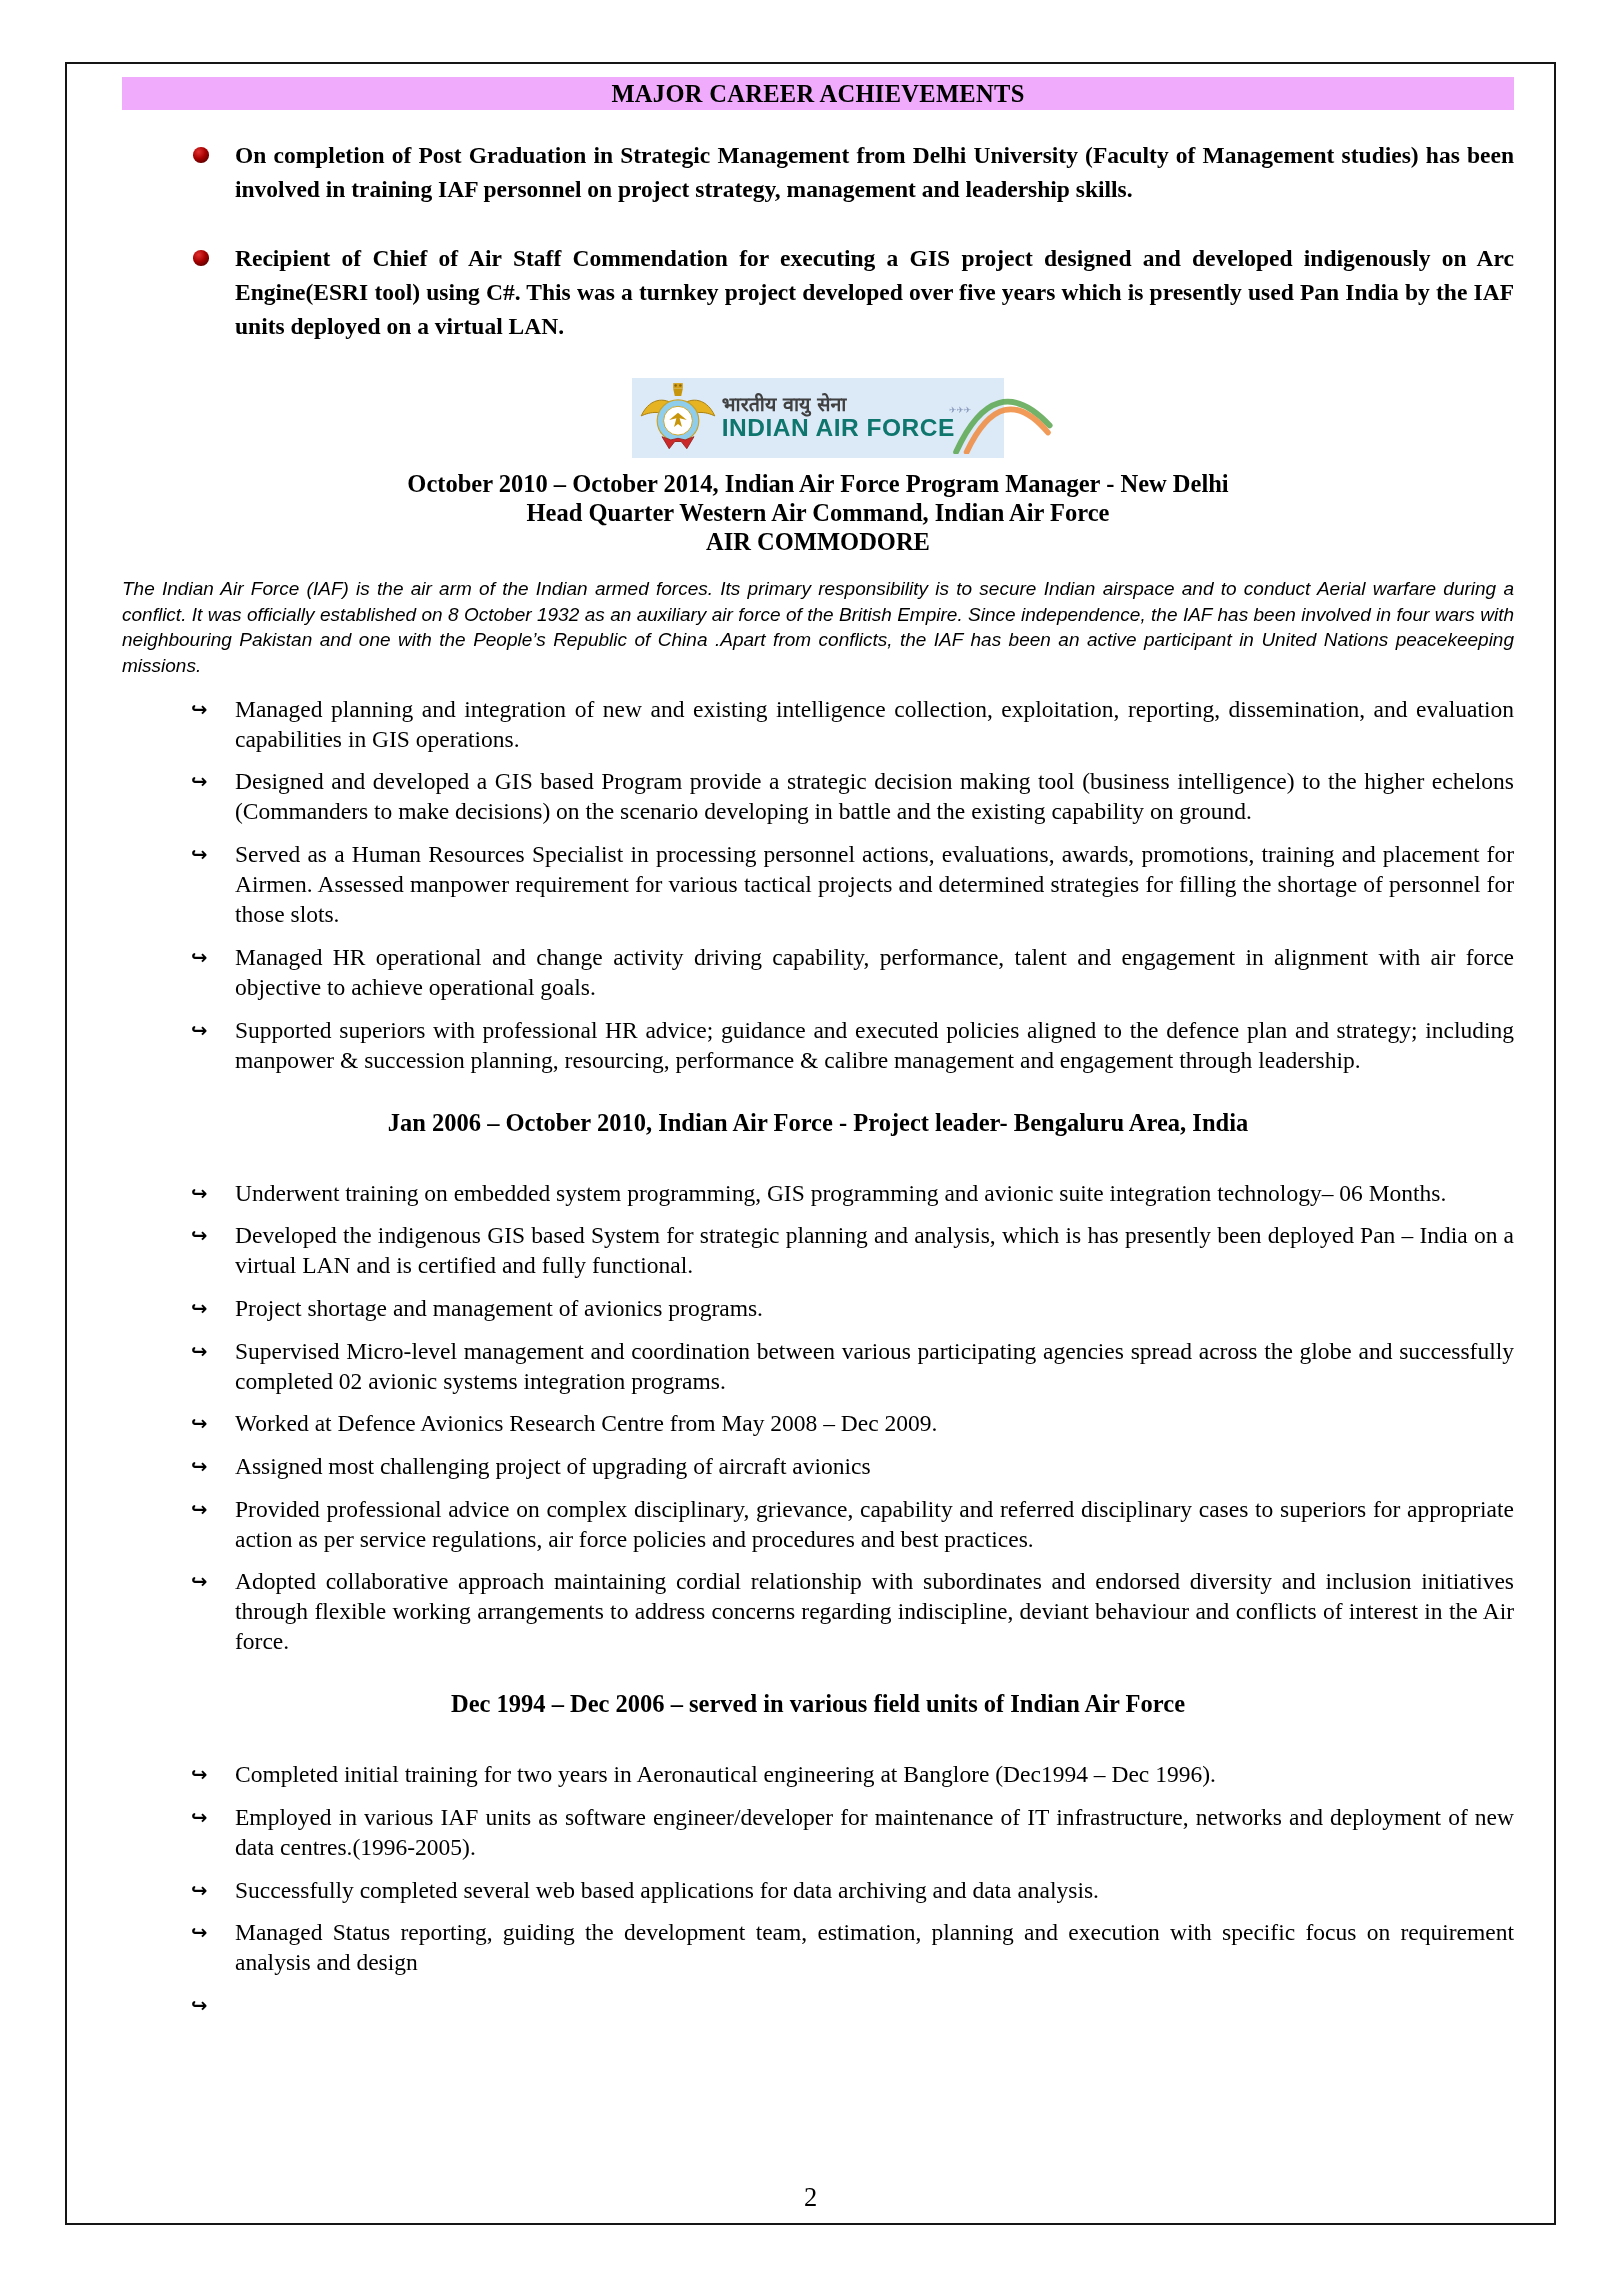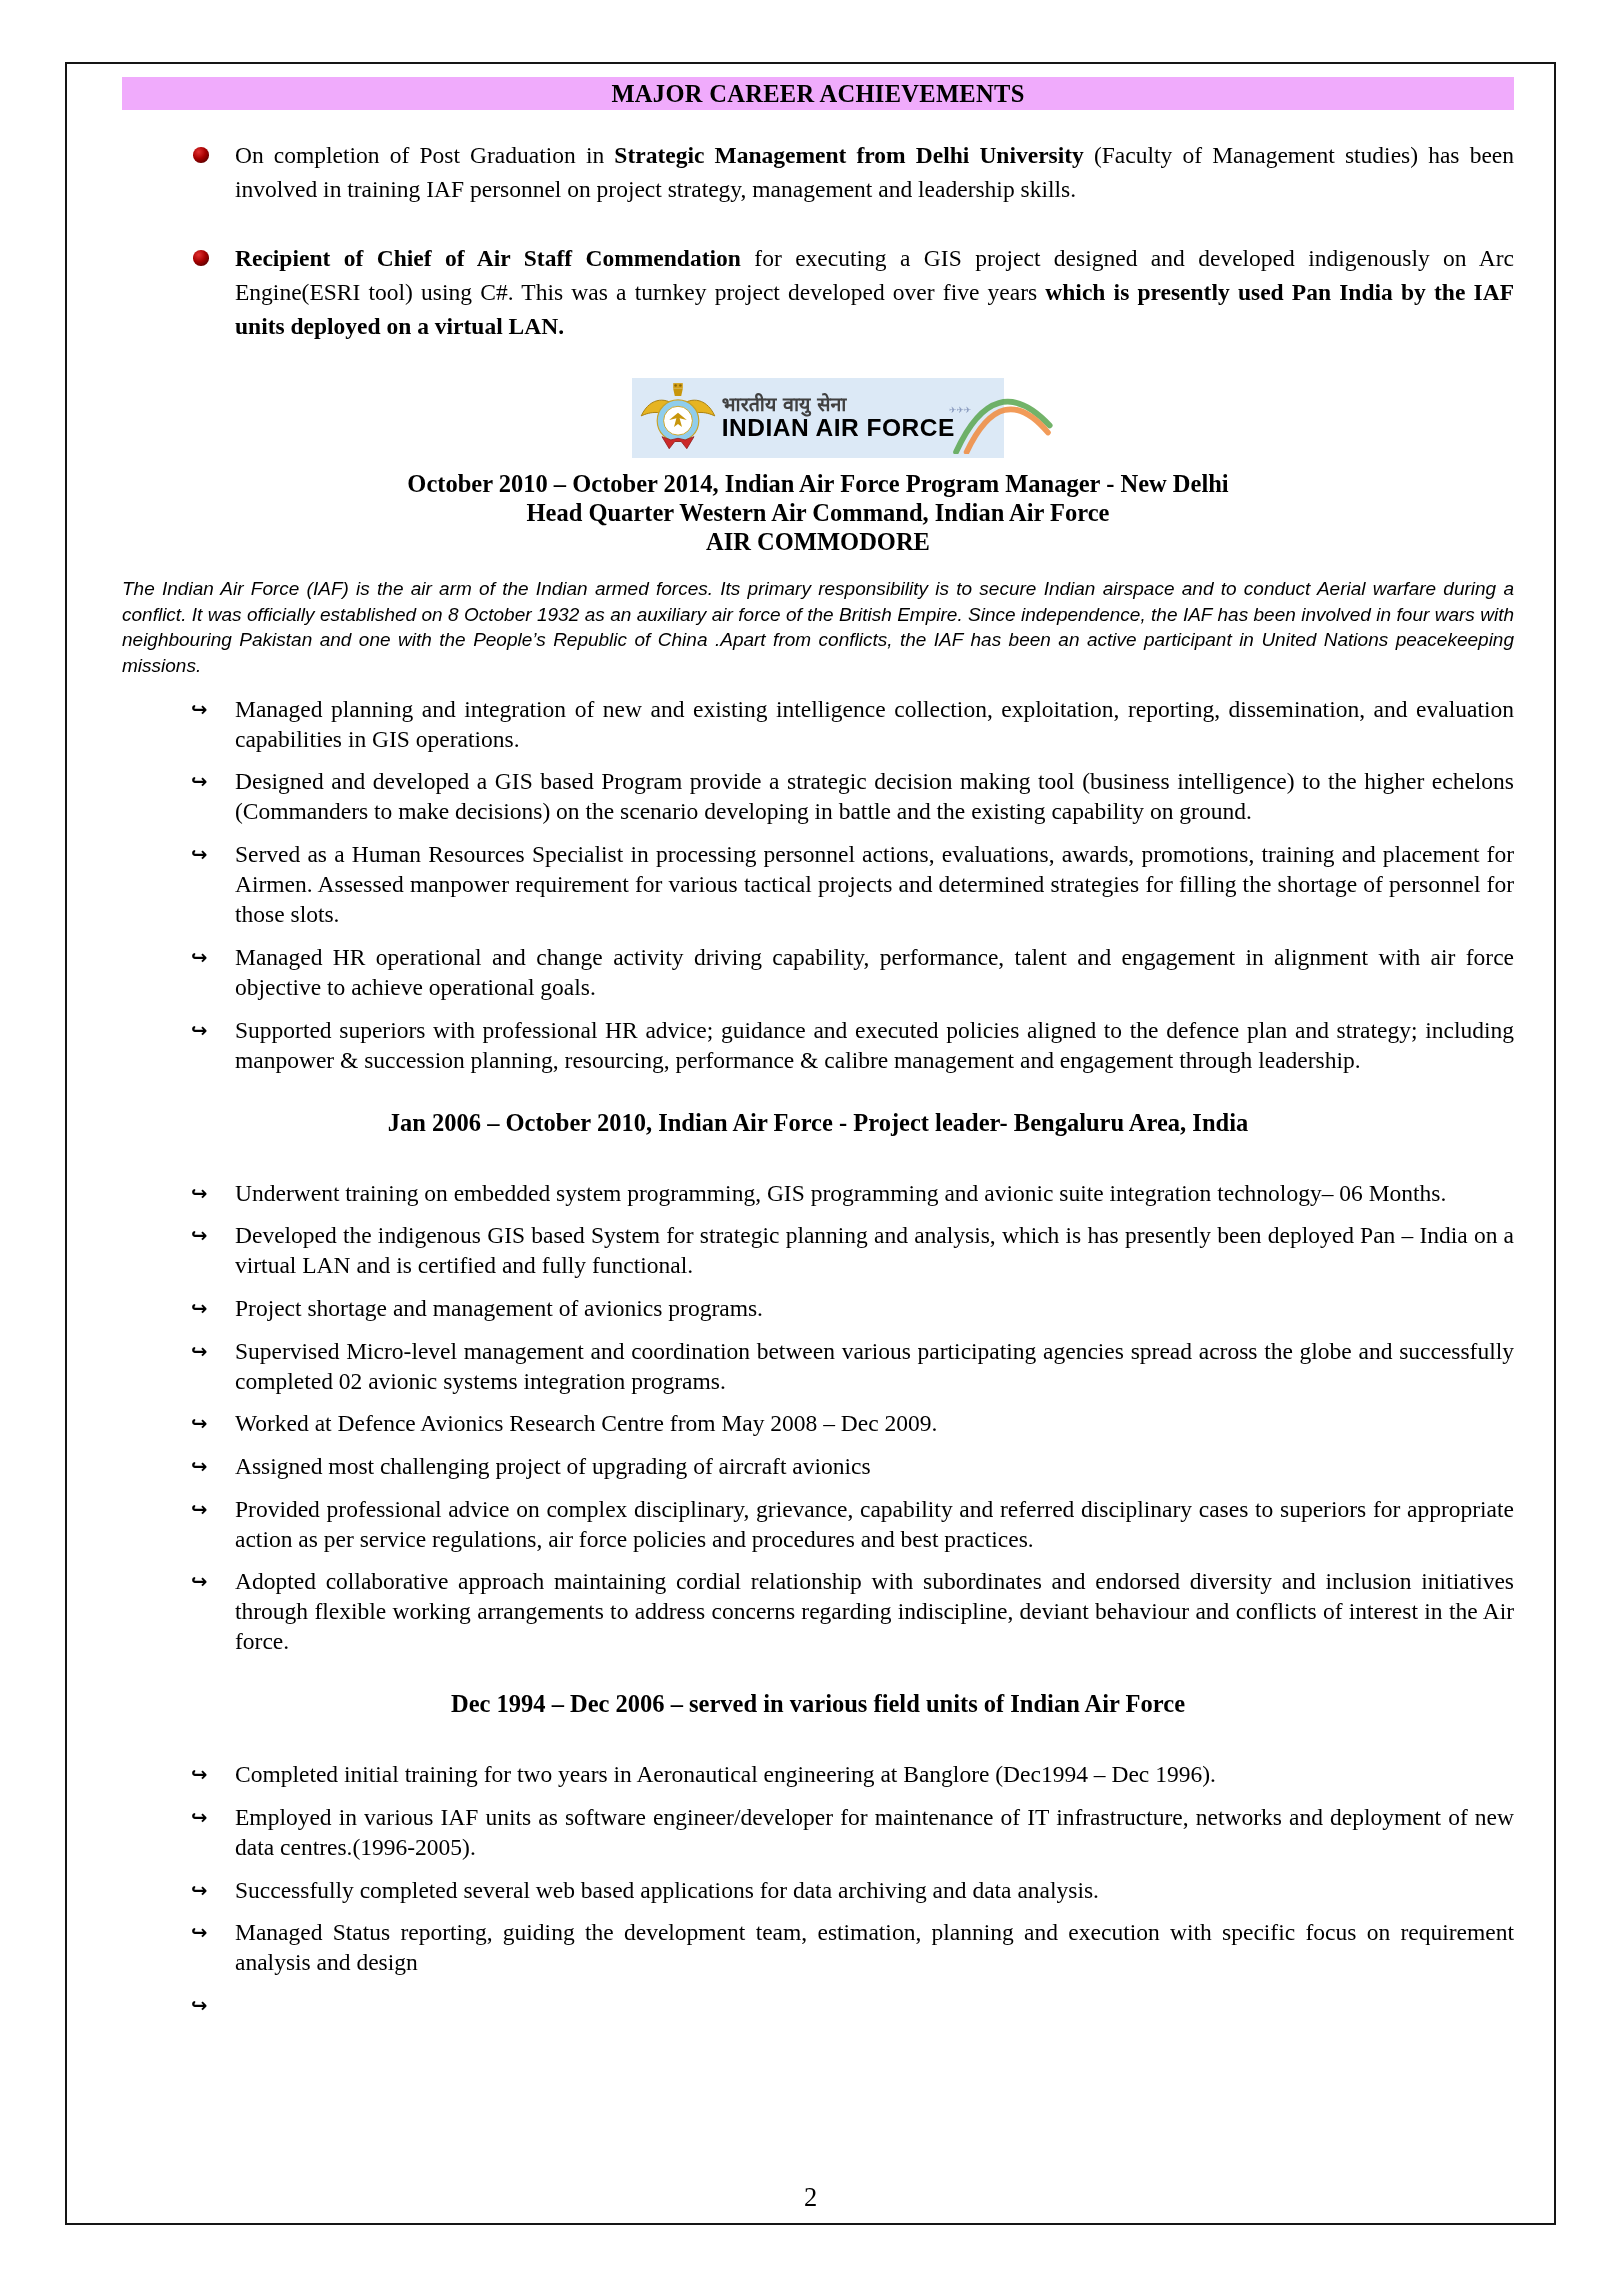--- a/index.html
+++ b/index.html
@@ -7,35 +7,35 @@
         font-family:"Liberation Serif","DejaVu Serif",serif;color:#000;overflow:hidden;}
   .frame{position:absolute;left:65px;top:62px;width:1491px;height:2163px;
          border:2.9px solid #151515;box-sizing:border-box;background:#fff;}
   .content{position:absolute;left:55px;top:0;width:1392px;}
 
   .bar{background:#f0abfc;height:33px;line-height:33px;text-align:center;
        font-weight:bold;font-size:24.5px;letter-spacing:0.3px;}
   .bar-achievements{margin-top:12.7px;}
   .bar-experience{margin-top:11.8px;}
 
-  .ach-item{position:relative;padding-left:113px;}
+  .ach-item{position:relative;padding-left:113px;font-weight:bold;}
   .ach-item.first{margin-top:28px;}
   .ach-item.second{margin-top:35px;}
   .ach-item p{margin:0;font-size:23.5px;line-height:34px;text-align:justify;}
   .dot{position:absolute;left:71px;top:9.8px;width:15.7px;height:15.7px;border-radius:50%;
        background:radial-gradient(circle at 35% 30%, #e23030 0%, #a60000 45%, #330000 100%);}
 
   .logo{margin:35px auto 0;width:372px;height:80px;background:#dce9f6;
         display:flex;align-items:center;overflow:visible;}
   .crest{margin-left:5.9px;flex:0 0 auto;}
   .logo-text{margin-left:3.9px;flex:0 0 auto;line-height:1.05;}
   .hindi{font-family:"DejaVu Sans","Liberation Sans",sans-serif;font-weight:bold;
          font-size:19.6px;color:#404040;}
   .eng{font-family:"Liberation Sans","DejaVu Sans",sans-serif;font-weight:bold;
-       font-size:24.5px;color:#000000;letter-spacing:0.5px;}
+       font-size:24.5px;color:#0f766e;letter-spacing:0.5px;}
   .arc{margin-left:-5.9px;flex:0 0 auto;}
 
   .role-heading{margin-top:11.8px;text-align:center;font-weight:bold;
                 font-size:24.5px;line-height:29px;}
   .intro{margin:19.6px 0 0;font-family:"Liberation Sans","DejaVu Sans",sans-serif;
          font-style:italic;font-size:19px;line-height:25.5px;text-align:justify;}
 
   ul.blist{list-style:none;margin:15.7px 0 0 0;padding:0;}
   ul.blist li{position:relative;padding-left:113px;margin-bottom:12.7px;
               font-size:23.5px;line-height:30px;text-align:justify;}

